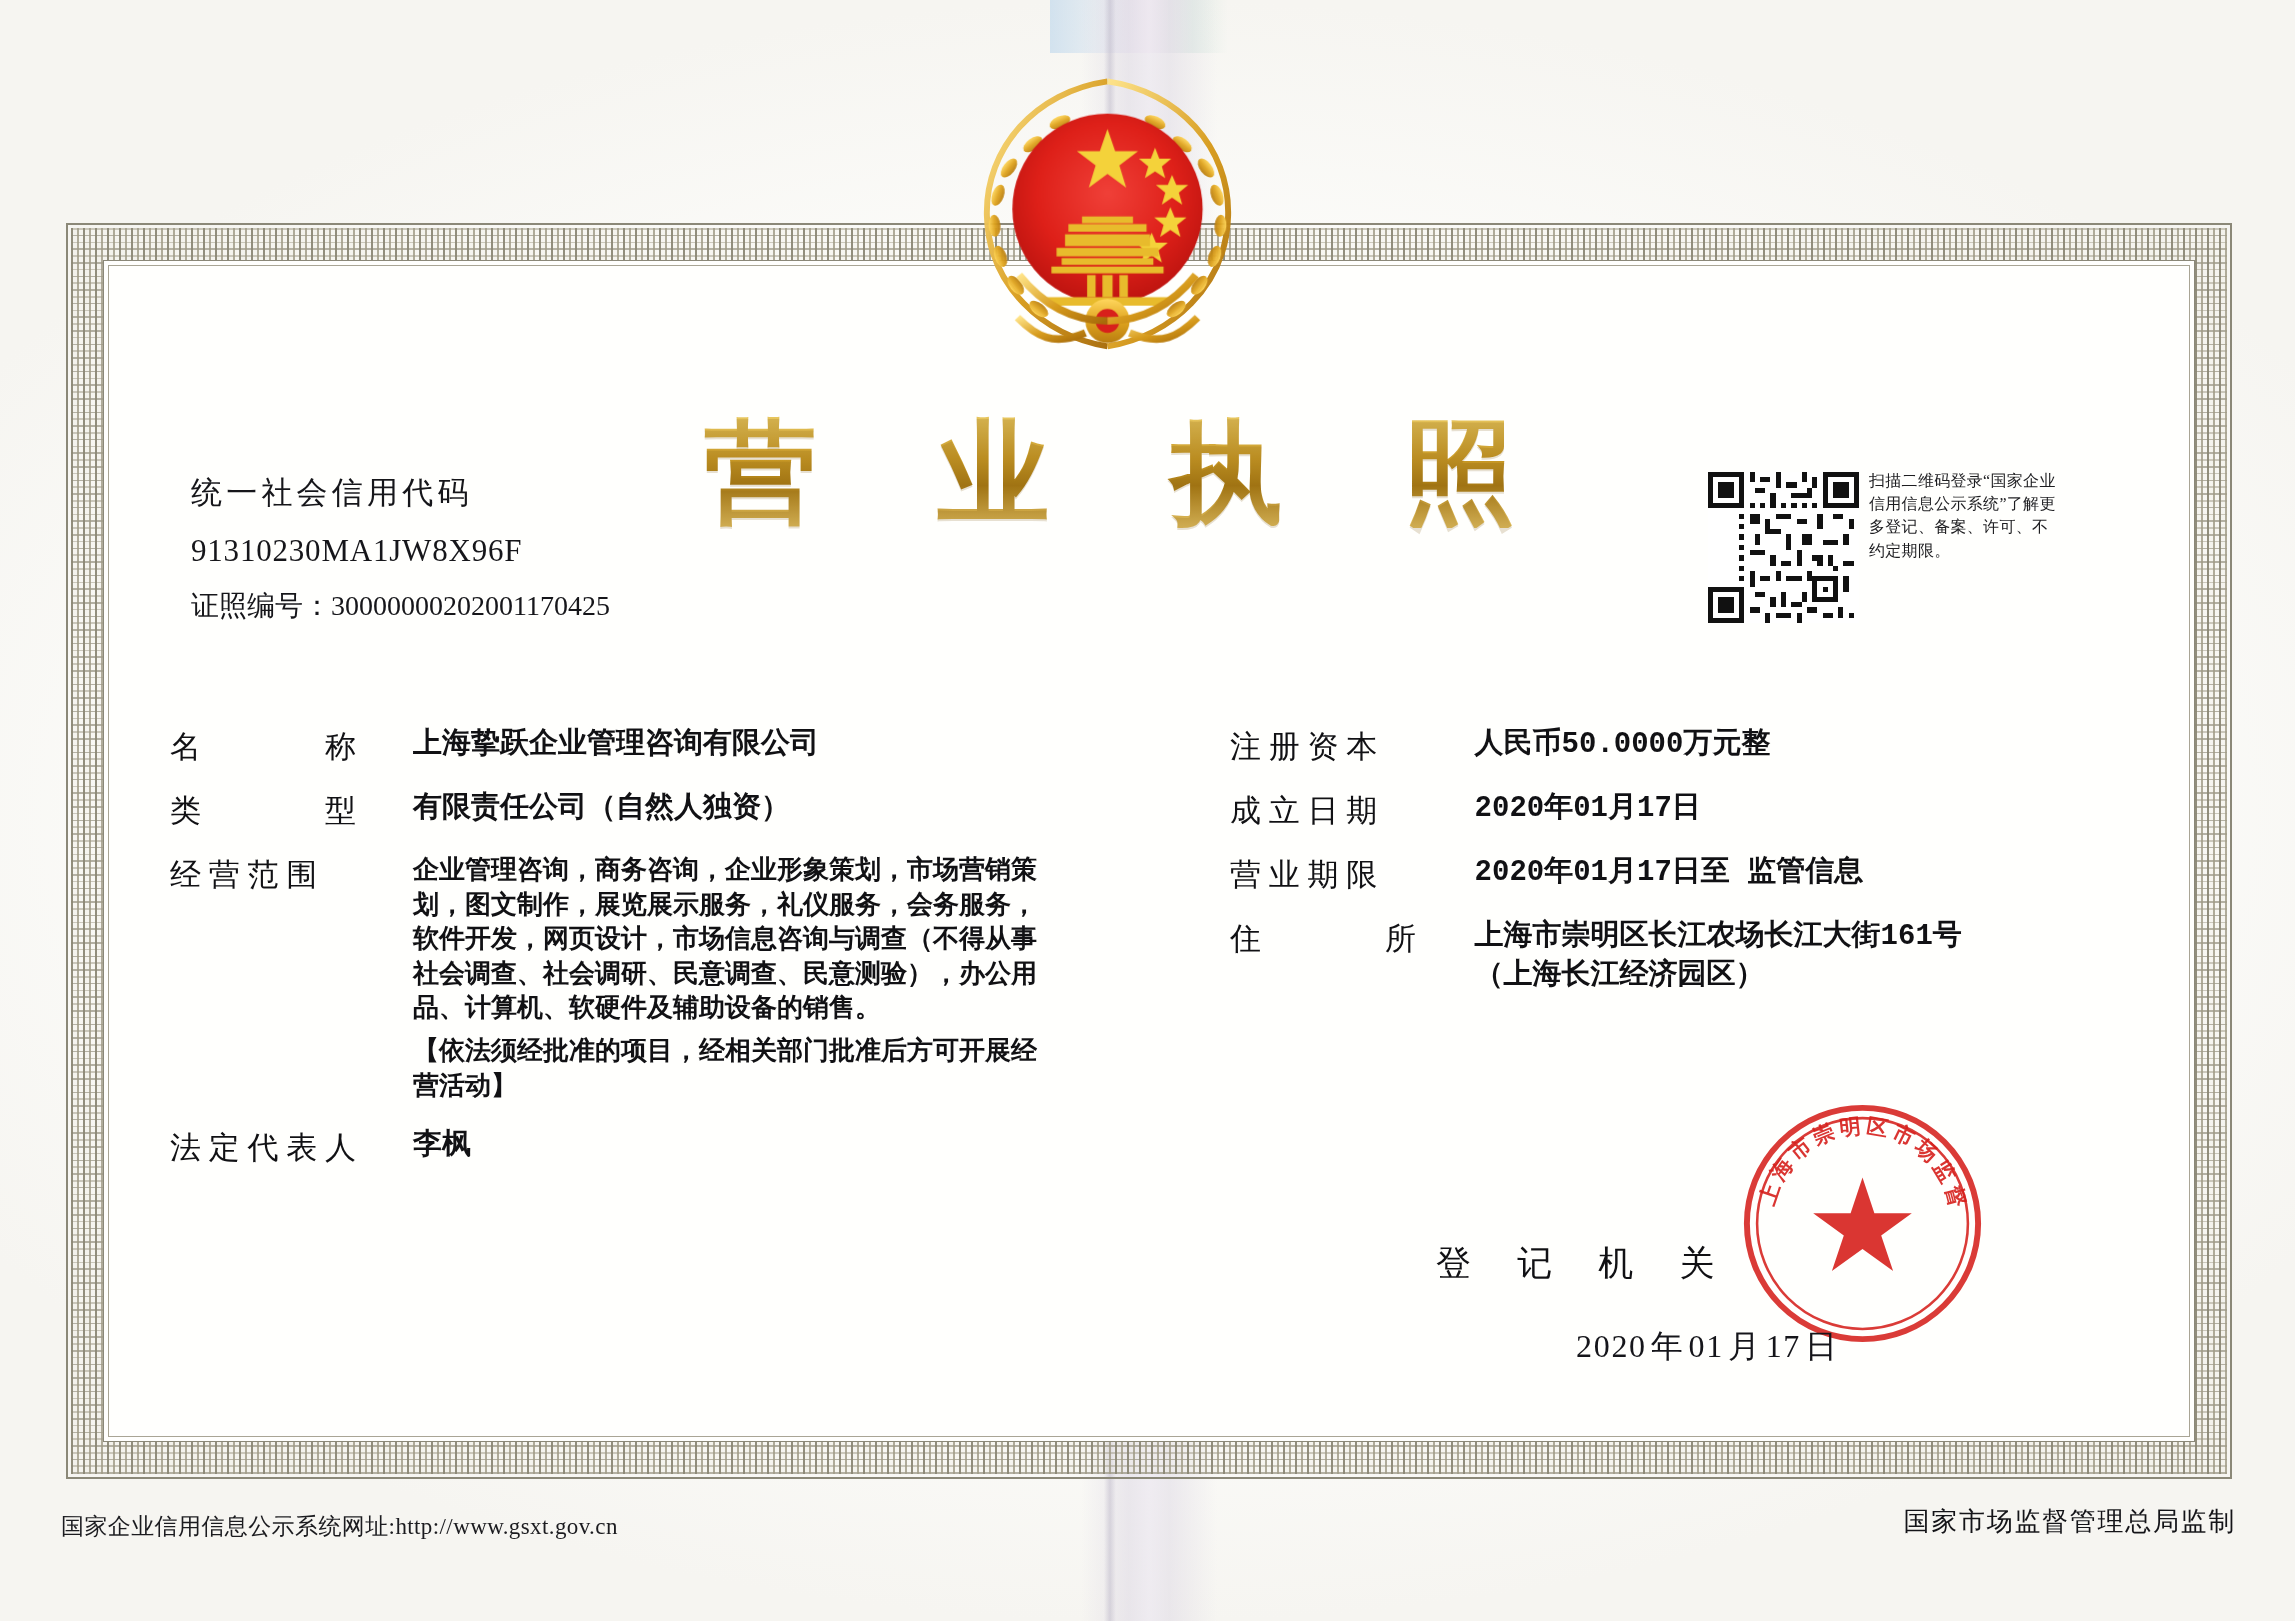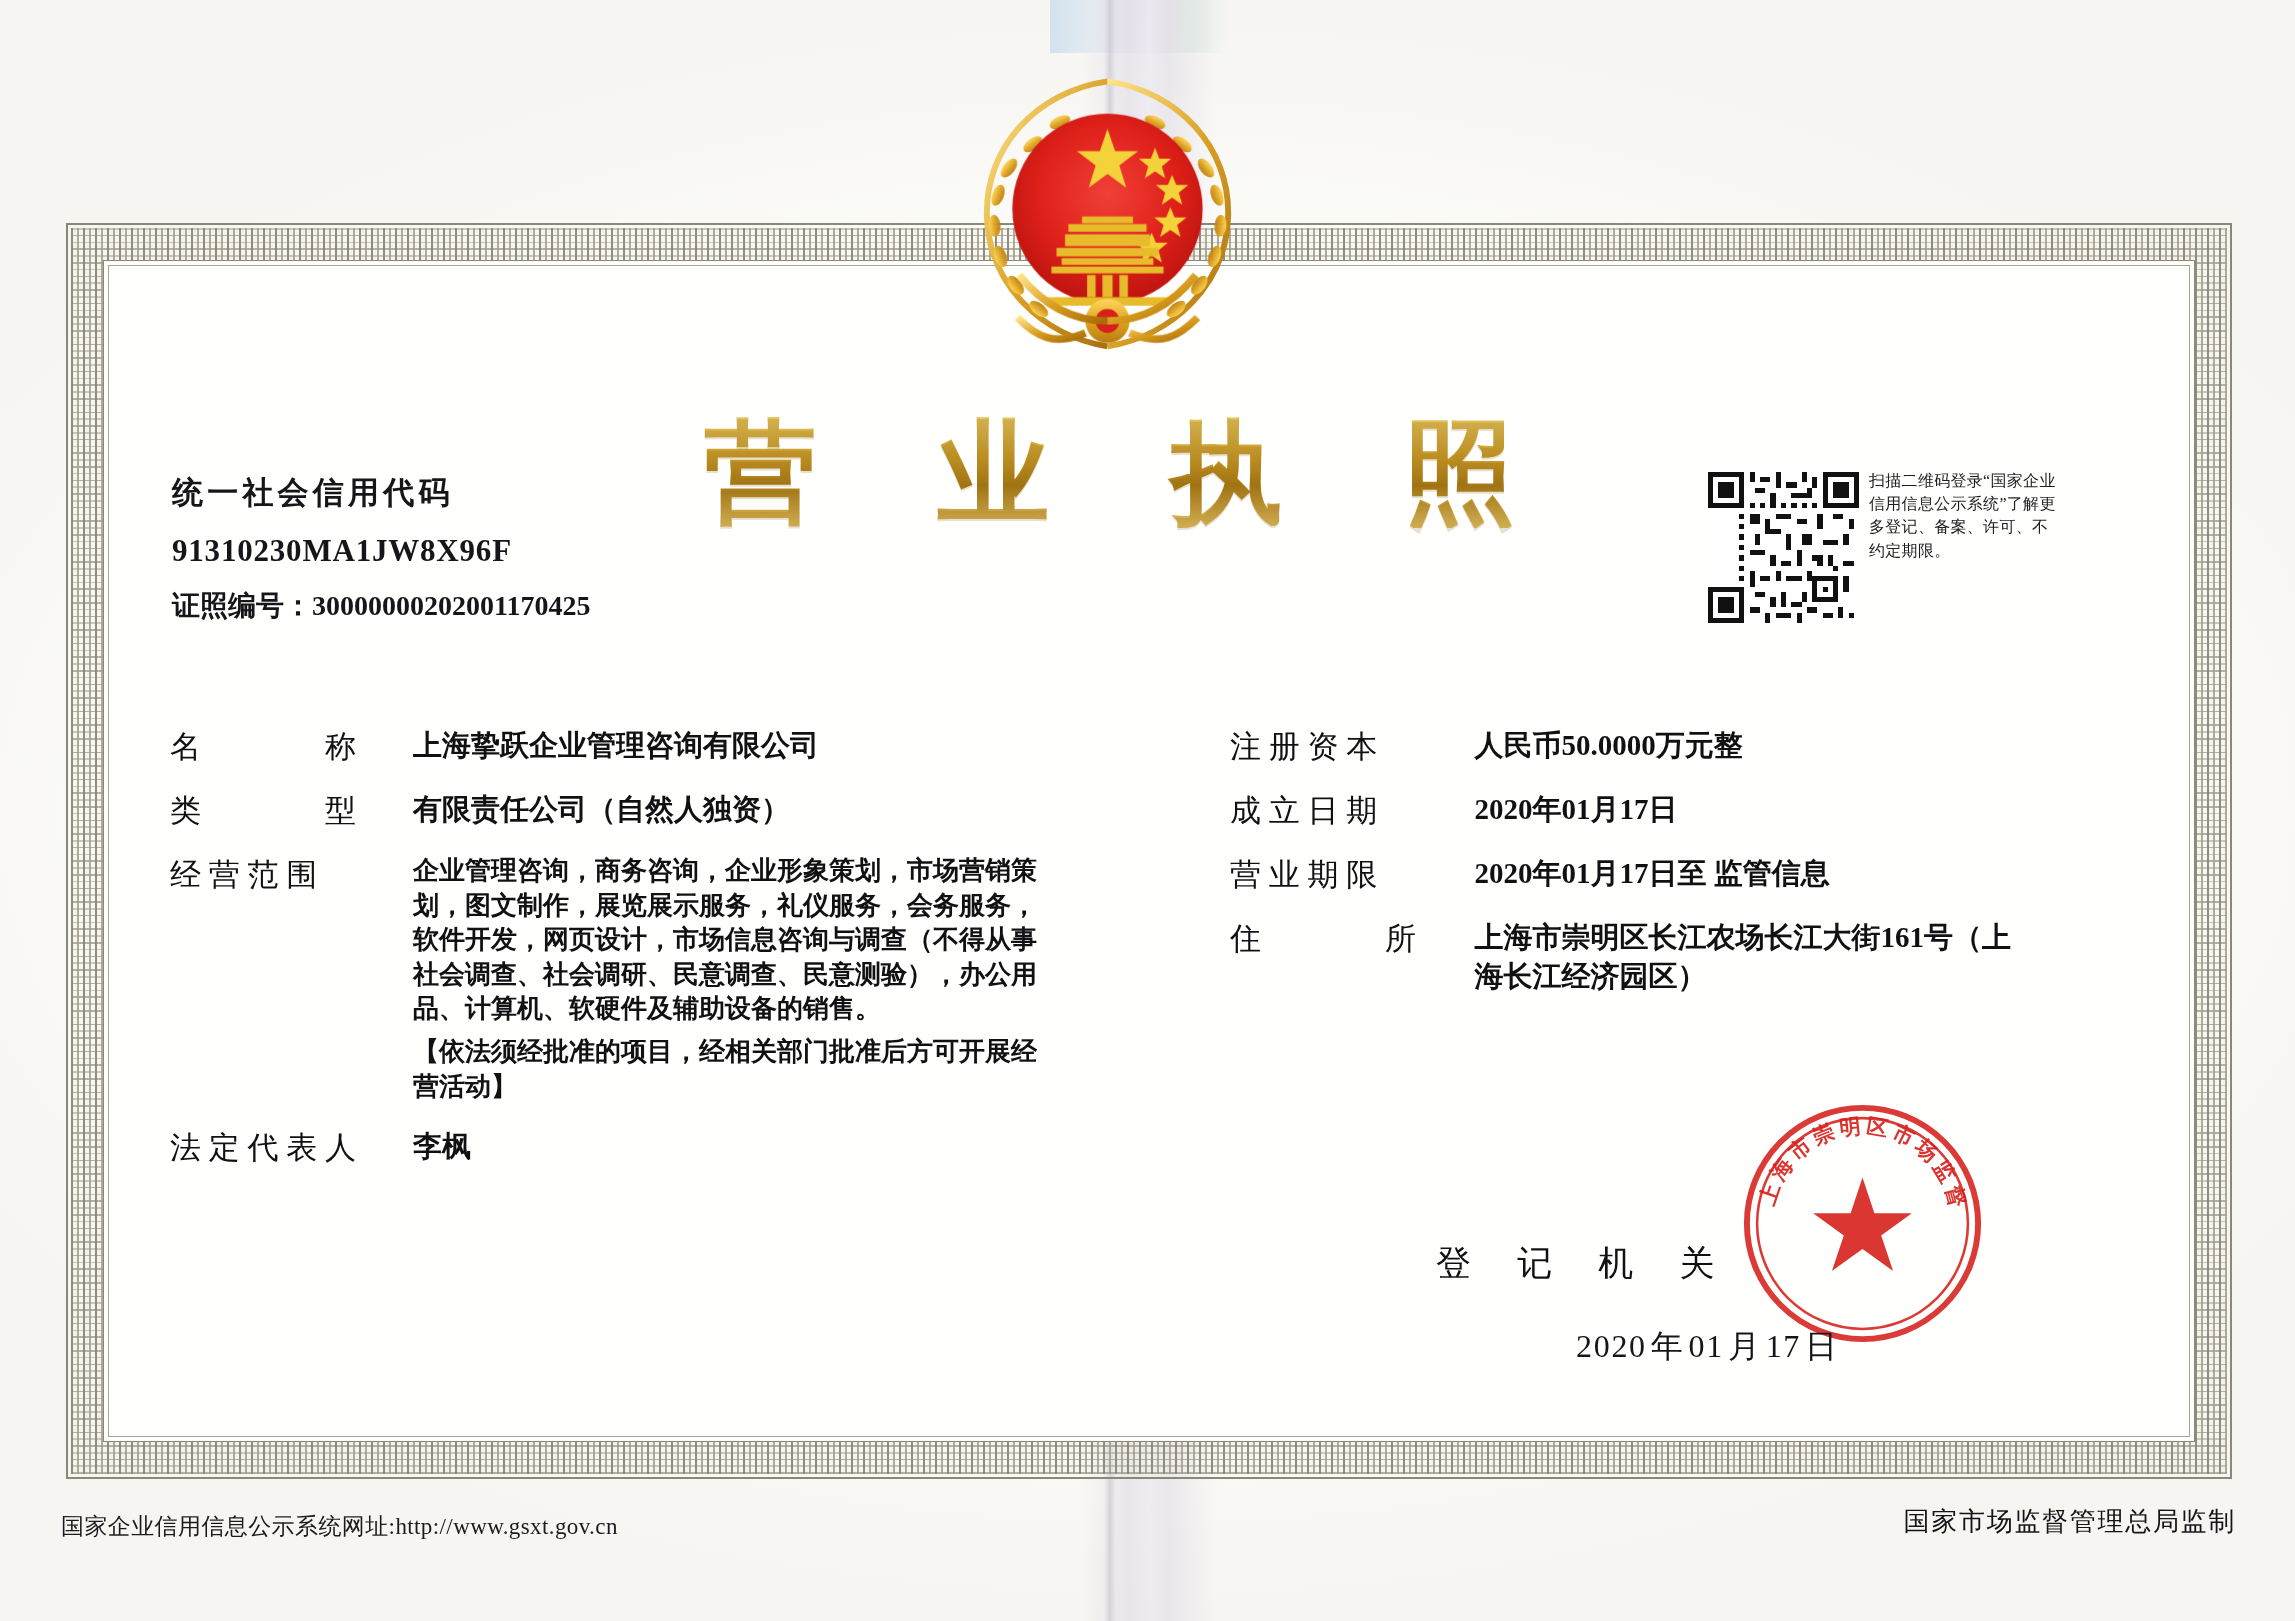--- a/index.html
+++ b/index.html
@@ -150,24 +150,23 @@
     -webkit-background-clip: text;
     background-clip: text;
     color: transparent;
     text-shadow: 0 1.7px 0 rgba(120,85,10,0.18);
     white-space: nowrap;
   }
 
   
   .codeblock {
     position: absolute;
-    left: 172px;
+    left: 191px;
     top: 472px;
     color: #16161a;
-    font-weight: bold;
   }
   .codeblock .lbl {
     font-size: 31px;
     letter-spacing: 4.2px;
     margin-bottom: 18.7px;
   }
   .codeblock .uscc {
     font-size: 31px;
     letter-spacing: 0.8px;
     margin-bottom: 18.7px;
@@ -213,21 +212,21 @@
     font-weight: 400;
     letter-spacing: 0;
     white-space: nowrap;
     flex: 0 0 auto;
     font-family: "Liberation Serif", "DejaVu Serif", serif;
   }
   .row .v {
     font-size: 29px;
     line-height: 1.33;
     font-weight: 700;
-    font-family: Liberation Serif, serif;
+    font-family: Liberation Mono, monospace;
   }
 
   .col-left { left: 170px; top: 726px; width: 884px; }
   .col-left .k { width: 226px; display: inline-block; }
   .col-left .v { margin-left: 17px; }
 
   .col-right { left: 1230px; top: 726px; width: 918px; }
   .col-right .k { width: 231px; display: inline-block; }
   .col-right .v { margin-left: 13.6px; font-weight: 700; }
 

